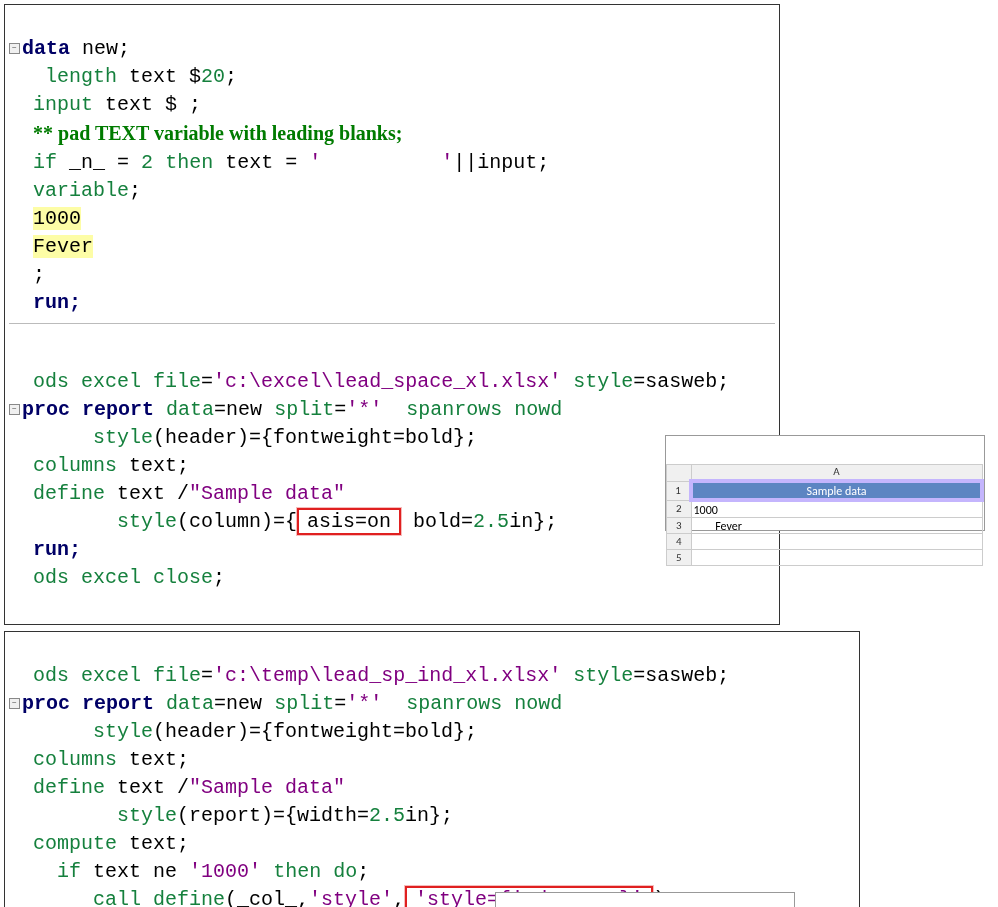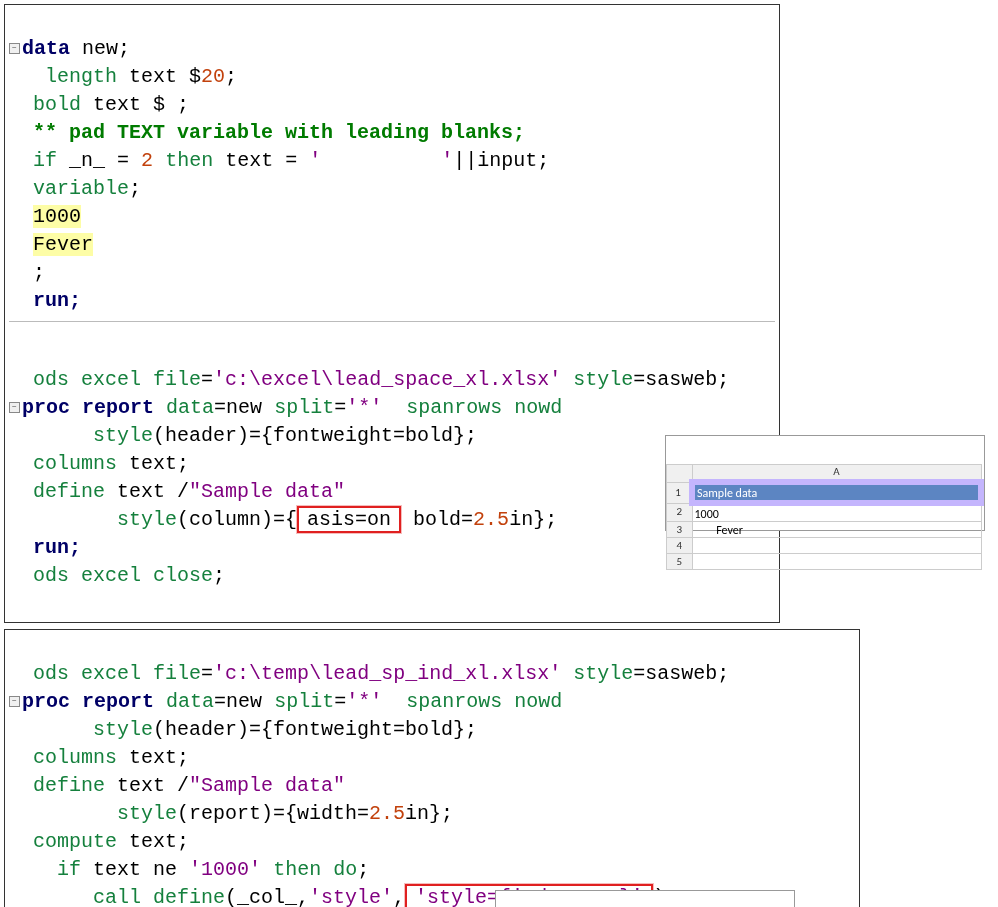--- a/index.html
+++ b/index.html
@@ -25,23 +25,23 @@
   .code-block.first {
     width: 776px;
     box-sizing: border-box;
   }
   .code-block.second {
     width: 856px;
     box-sizing: border-box;
   }
   .kw-dark { color: #000066; font-weight: bold; }
   .kw-blue { color: #15803d; }
-  .kw-teal { color: #c2410c; }
+  .kw-teal { color: #15803d; }
   .kw-str  { color: #800080; }
-  .kw-cmt  { color: #007b00; font-weight: bold; }
+  .kw-cmt  { color: #007b00; font-weight: bold; font-family: Liberation Serif, serif; }
   .kw-hl   { background: #fdfda6; }
   .redbox {
     border: 2px solid #e02020;
     padding: 0 8px;
     box-shadow: 0 0 0 1px rgba(224,32,32,0.3);
   }
   .minus {
     display: inline-block;
     width: 9px;
     height: 9px;
@@ -86,42 +86,42 @@
   .excel .colhdr {
     text-align: center;
     background: #f0f0f0;
     color: #333;
     font-size: 11px;
     height: 14px;
   }
   .excel .sample-hdr {
     background: #5c85c2;
     color: #fff;
-    text-align: left;
-    border: 6px solid #c4b5fd;
+    text-align: center;
+    border: 4px solid #c4b5fd;
     font-weight: normal;
   }
   .excel .cell {
     color: #000;
   }
 
   #excel1 { width: 320px; height: 96px; left: 660px; top: 430px; }
   #excel2 { width: 300px; height: 90px; left: 490px; top: 260px; }
 
   .code-block { position: relative; }
 
   
 </style>
 </head>
 <body>
 
 <div class="code-block first">
 <span class="minus">−</span><span class="kw-dark">data</span> <span>new</span><span>;</span>
    <span class="kw-blue">length</span> <span>text</span> <span>$</span><span class="kw-teal">20</span><span>;</span>
-  <span class="kw-blue">bold</span> <span>text</span> <span>$</span> <span>;</span>
+  <span class="kw-blue">input</span> <span>text</span> <span>$</span> <span>;</span>
   <span class="kw-cmt">** pad TEXT variable with leading blanks;</span>
   <span class="kw-blue">if</span> <span>_n_</span> <span>=</span> <span class="kw-teal">2</span> <span class="kw-blue">then</span> <span>text</span> <span>=</span> <span class="kw-str">'          '</span><span>||input;</span>
   <span class="kw-blue">variable</span><span>;</span>
   <span class="kw-hl">1000</span>
   <span class="kw-hl">Fever</span>
   <span>;</span>
   <span class="kw-dark">run</span><span class="kw-dark">;</span>
 <hr class="sep">
   <span class="kw-blue">ods</span> <span class="kw-blue">excel</span> <span class="kw-blue">file</span><span>=</span><span class="kw-str">'c:\excel\lead_space_xl.xlsx'</span> <span class="kw-blue">style</span><span>=</span><span>sasweb;</span>
 <span class="minus">−</span><span class="kw-dark">proc</span> <span class="kw-dark">report</span> <span class="kw-blue">data</span><span>=</span><span>new</span> <span class="kw-blue">split</span><span>=</span><span class="kw-str">'*'</span>  <span class="kw-blue">spanrows</span> <span class="kw-blue">nowd</span>

